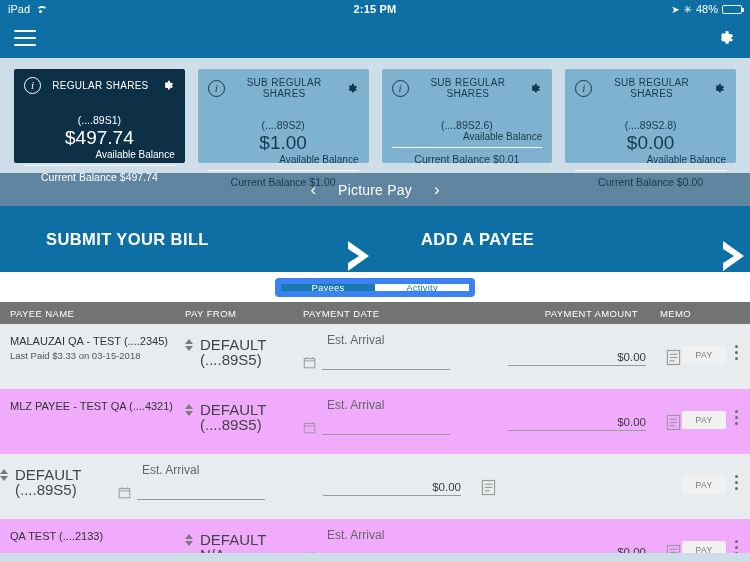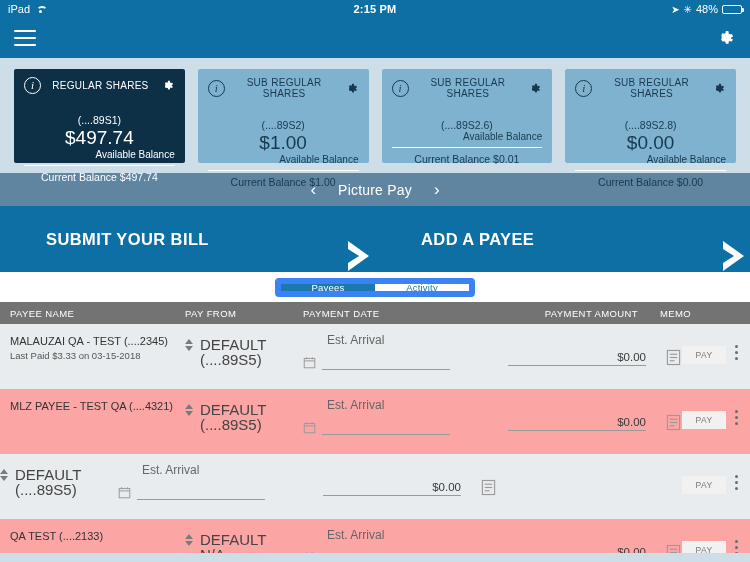--- a/index.html
+++ b/index.html
@@ -135,21 +135,21 @@
   .c-date   { width: 205px; }
   .c-amount { width: 130px; text-align: right; }
   .c-memo   { width: 112px; padding-left: 22px; }
 
   .tbody { height: 229px; overflow: hidden; }
   .row {
     height: 65px; display: flex; align-items: flex-start; position: relative;
     font-size: 11px; color: #3a3a3a;
   }
   .row.odd  { background: #e8ecee; }
-  .row.even { background: #fca5a5; }
+  .row.even { background: #f0abfc; }
 
   .cell { padding-top: 11px; }
   .payee-name { font-size: 11px; color: #333; }
   .payee-sub  { font-size: 9.5px; color: #555; margin-top: 3px; }
 
   .payfrom-wrap { display: flex; align-items: flex-start; gap: 7px; padding-top: 13px; }
   .stepper { display: flex; flex-direction: column; align-items: center; gap: 2px; cursor: pointer; padding-top: 2px; }
   .stepper i { display: block; width: 0; height: 0; border-left: 4px solid transparent; border-right: 4px solid transparent; }
   .stepper i.up { border-bottom: 5px solid #7b7b7b; }
   .stepper i.dn { border-top: 5px solid #7b7b7b; }

